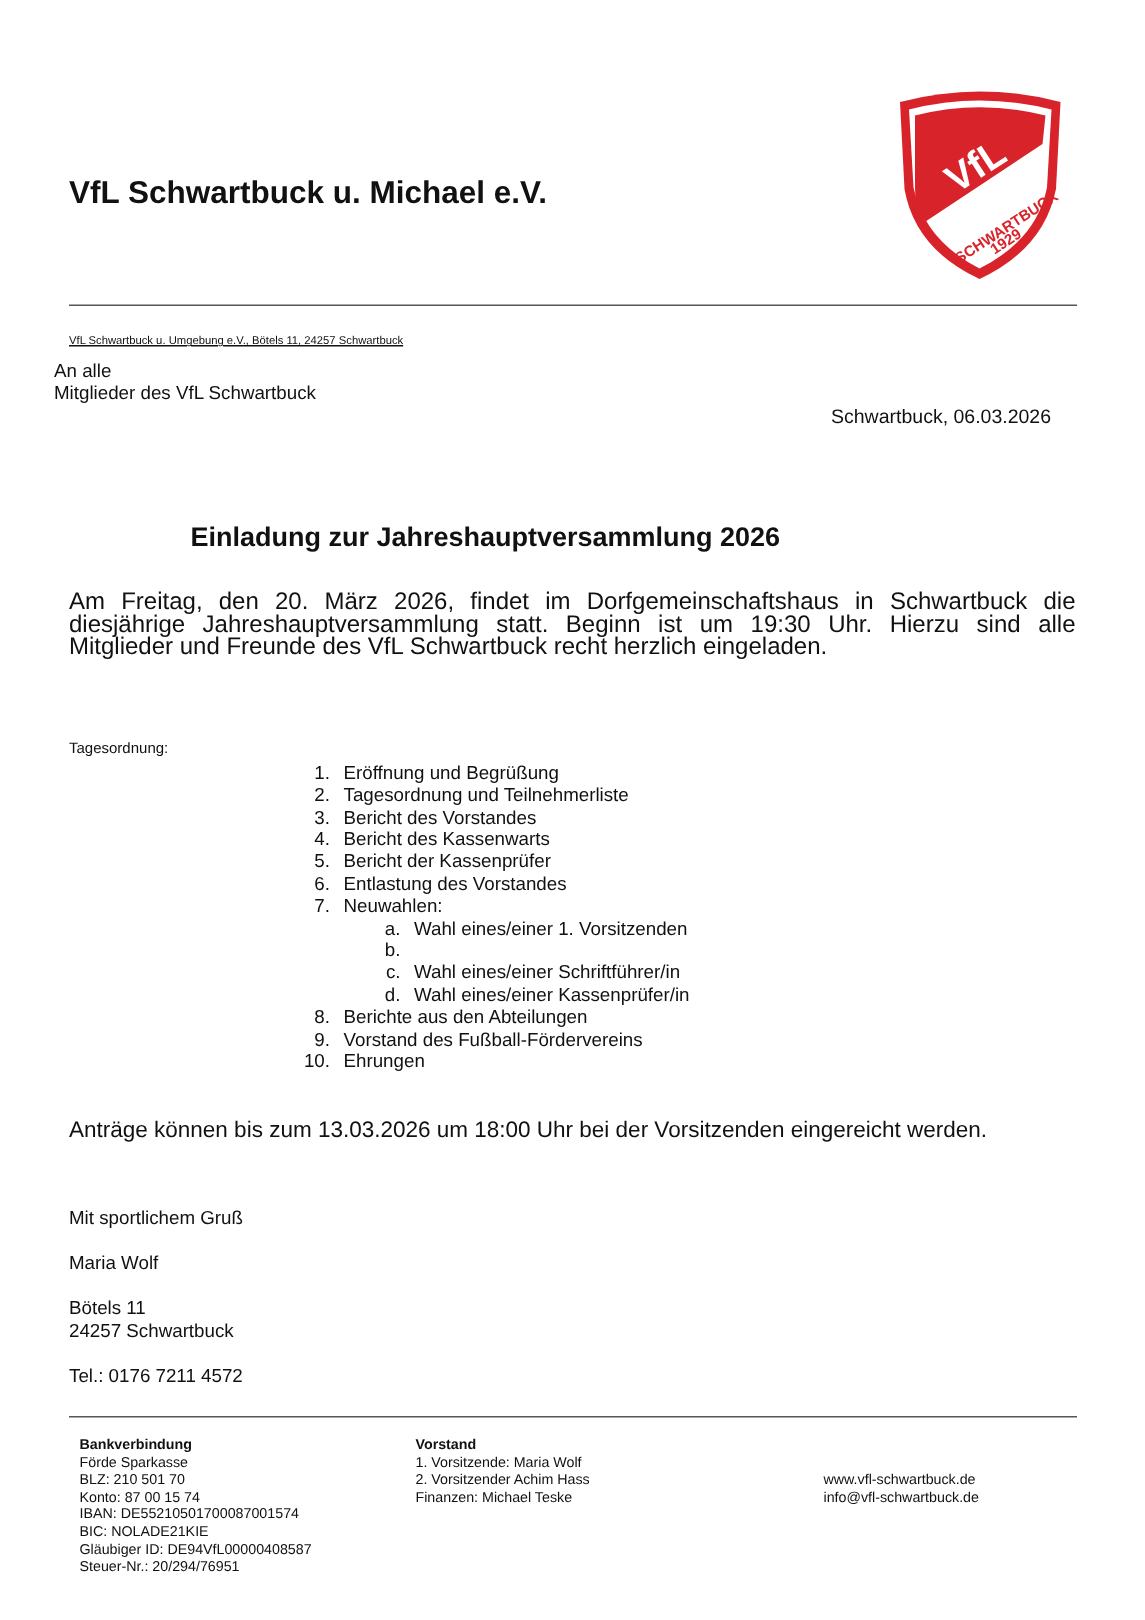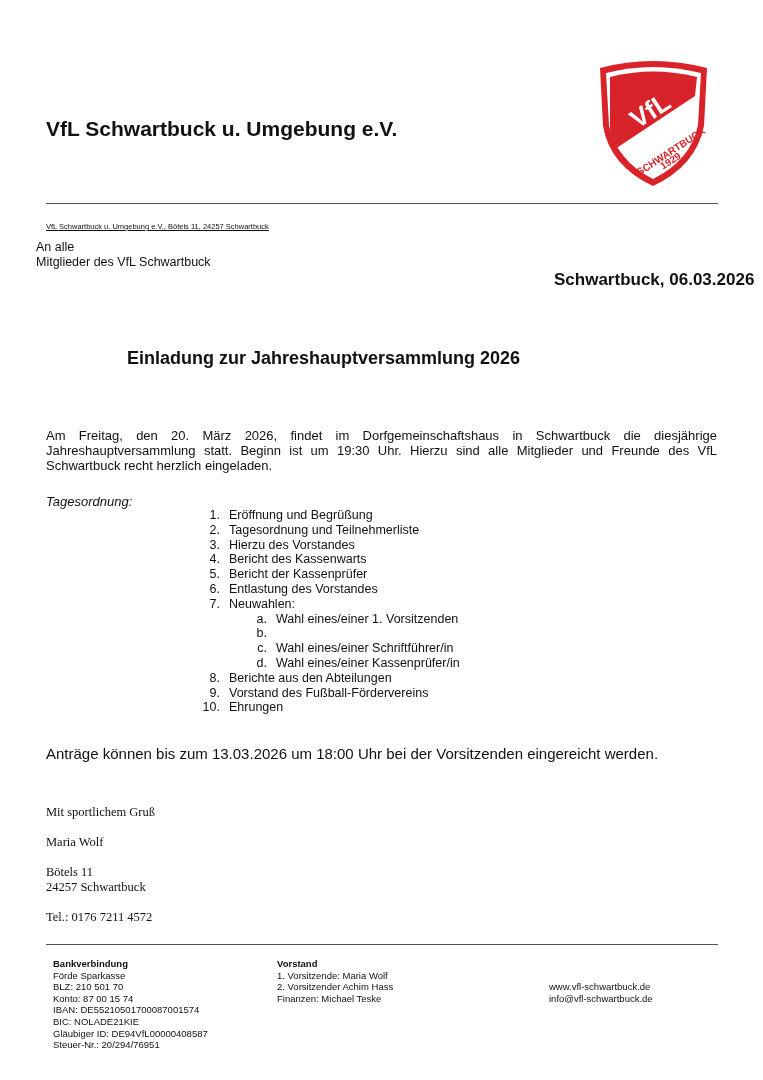--- a/index.html
+++ b/index.html
@@ -4,43 +4,43 @@
 <style>
   html, body { margin: 0; padding: 0; background: #ffffff; }
   body { width: 763px; height: 1080px; position: relative; overflow: hidden;
          font-family: "Liberation Sans", sans-serif; color: #111; }
   .abs { position: absolute; }
   .club-title { left: 46px; top: 117px; font-size: 21px; font-weight: bold; white-space: nowrap; }
   .logo { left: 596px; top: 56px; width: 115px; height: 133px; }
   .hr { left: 46px; height: 0; width: 672px; border-top: 1.5px solid #555; }
   .sender { left: 46px; top: 222px; font-size: 7.5px; text-decoration: underline; white-space: nowrap; }
   .recipient { left: 36px; top: 240px; font-size: 12.5px; line-height: 15px; }
-  .dateline { left: 554px; top: 270px; font-size: 17px; white-space: nowrap; font-weight: bold; }
+  .dateline { left: 554px; top: 270px; font-size: 13px; white-space: nowrap; }
   .heading { left: 0; width: 647px; top: 348px; text-align: center; font-size: 18px; font-weight: bold; }
-  .intro { left: 46px; top: 428px; width: 671px; font-size: 13px; line-height: 15px; text-align: justify; }
-  .agenda-label { left: 46px; top: 494px; font-size: 13px; font-style: italic; }
+  .intro { left: 46px; top: 394px; width: 671px; font-size: 16px; line-height: 15px; text-align: justify; }
+  .agenda-label { left: 46px; top: 494px; font-size: 10px; }
   .agenda { left: 190px; top: 508px; font-size: 12.5px; line-height: 14.8px; }
   .agenda .row { display: flex; white-space: nowrap; }
   .agenda .num { width: 30px; text-align: right; padding-right: 9px; }
   .agenda .sub { padding-left: 47px; }
   .agenda .sub .num { width: 30px; text-align: right; padding-right: 9px; }
   .antraege { left: 46px; top: 745px; font-size: 15px; white-space: nowrap; }
   .closing { left: 46px; top: 805px; font-size: 12.5px; line-height: 15px; }
-  .closing p { margin: 0 0 15px 0; font-family: Liberation Serif, serif; }
+  .closing p { margin: 0 0 15px 0; }
   .footer { top: 958px; font-size: 9.5px; line-height: 11.6px; }
   .footer .h { font-weight: bold; }
   .f1 { left: 53px; }
   .f2 { left: 277px; }
   .f3 { left: 549px; top: 981px; }
   .logo svg { width: 100%; height: 100%; }
 </style>
 </head>
 <body>
 
-<div class="abs club-title">VfL Schwartbuck u. Umgebung e.V.</div>
+<div class="abs club-title">VfL Schwartbuck u. Michael e.V.</div>
 
 <div class="abs logo">
   <svg viewBox="0 0 115 133">
     <path d="M4 12 Q57 -2 111 12 L108 70 Q100 110 57 130 Q14 110 7 70 Z" fill="#d9232b"></path>
     <path d="M10 17 Q57 5 105 17 L102 69 Q95 104 57 123 Q20 104 13 69 Z" fill="#ffffff"></path>
     <path d="M14 21 Q57 10 101 21 L99 40 L16 95 Q14 82 14 69 Z" fill="#d9232b"></path>
     <text x="34" y="72" transform="rotate(-33 40 60)" font-family="Liberation Sans, sans-serif" font-weight="bold" font-size="26" fill="#ffffff">VfL</text>
     <text x="30" y="106" transform="rotate(-33 60 90)" font-family="Liberation Sans, sans-serif" font-weight="bold" font-size="10" fill="#d9232b">SCHWARTBUCK</text>
     <text x="60" y="110" transform="rotate(-33 70 100)" font-family="Liberation Sans, sans-serif" font-weight="bold" font-size="10" fill="#d9232b">1929</text>
   </svg>
@@ -67,21 +67,21 @@
   <div class="row">
       <span class="num">1.</span>
       <span>Eröffnung und Begrüßung</span>
     </div>
   <div class="row">
       <span class="num">2.</span>
       <span>Tagesordnung und Teilnehmerliste</span>
     </div>
   <div class="row">
       <span class="num">3.</span>
-      <span>Hierzu des Vorstandes</span>
+      <span>Bericht des Vorstandes</span>
     </div>
   <div class="row">
       <span class="num">4.</span>
       <span>Bericht des Kassenwarts</span>
     </div>
   <div class="row">
       <span class="num">5.</span>
       <span>Bericht der Kassenprüfer</span>
     </div>
   <div class="row">

